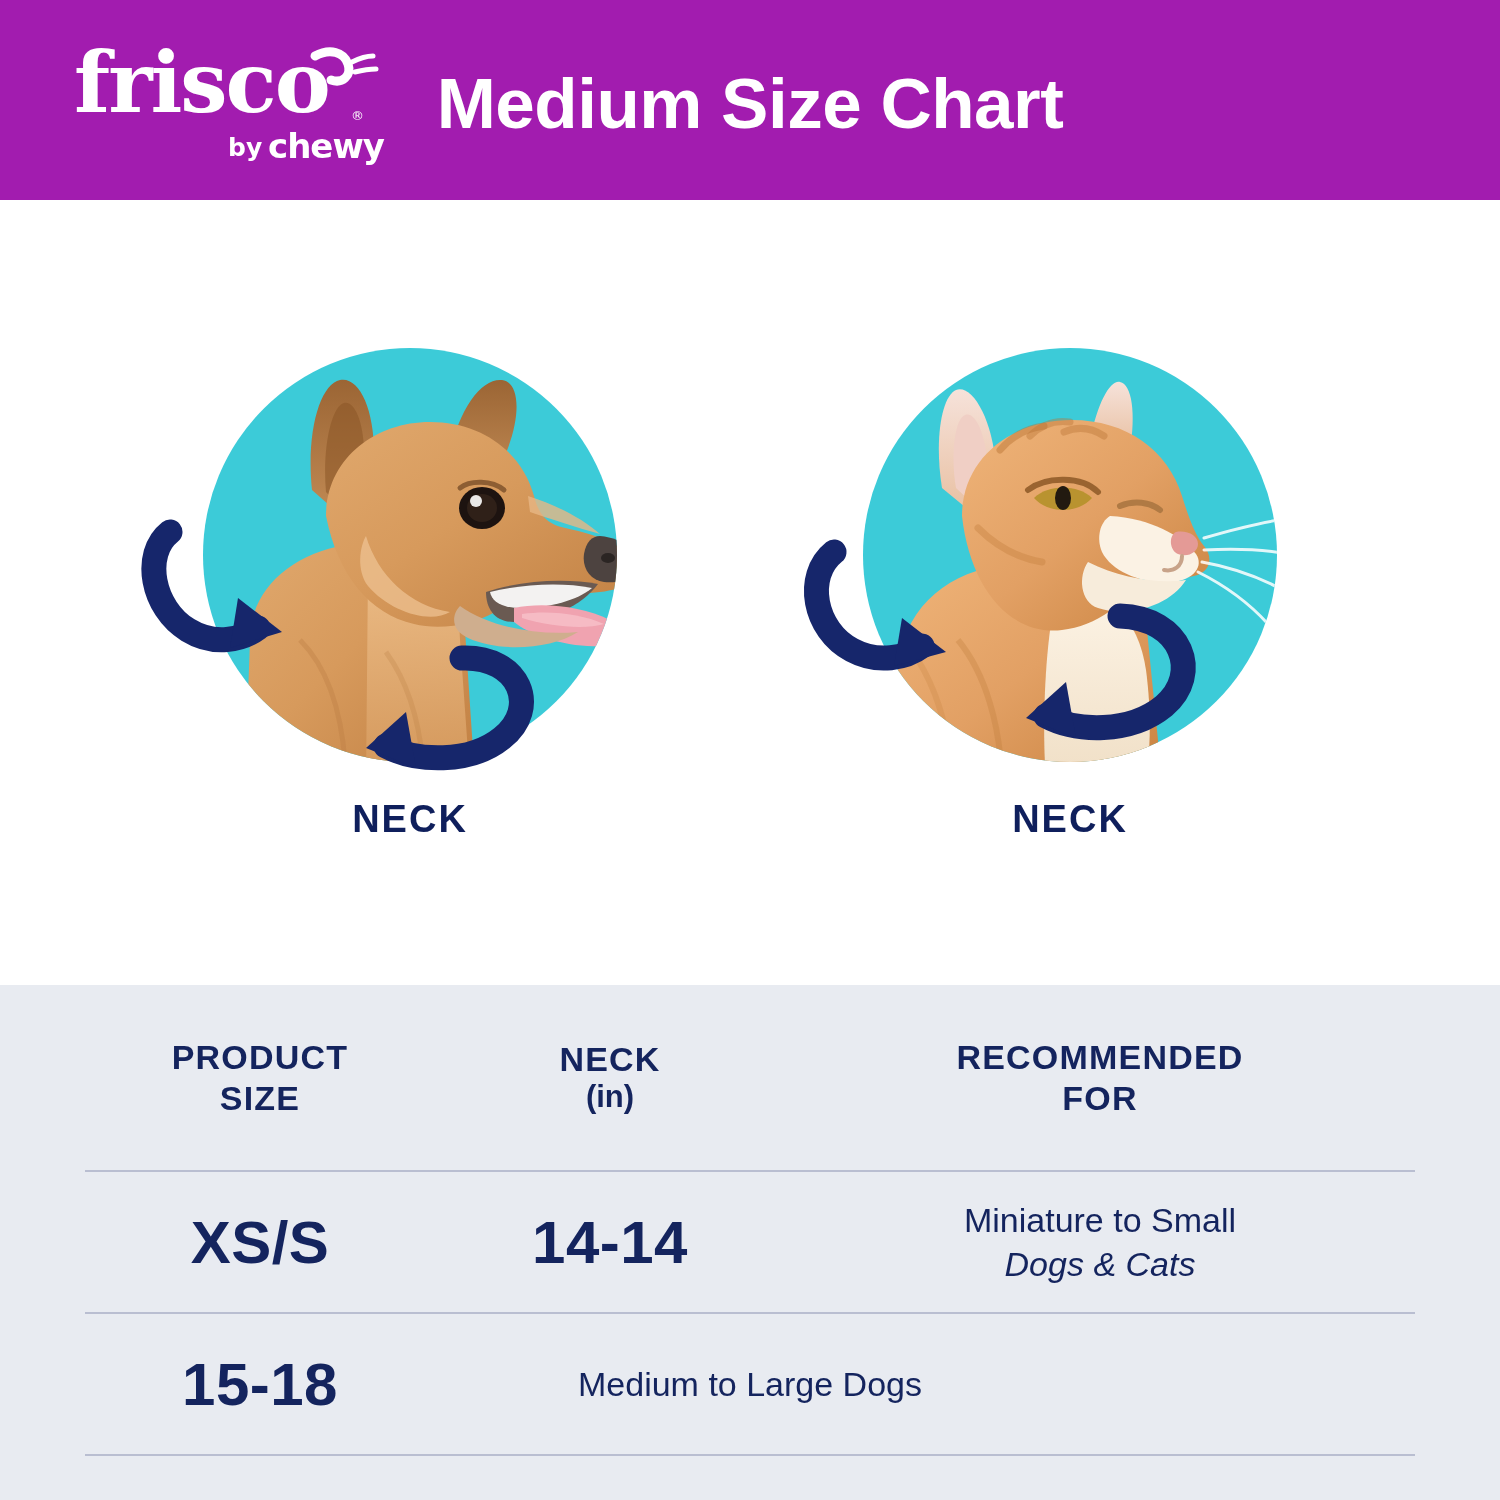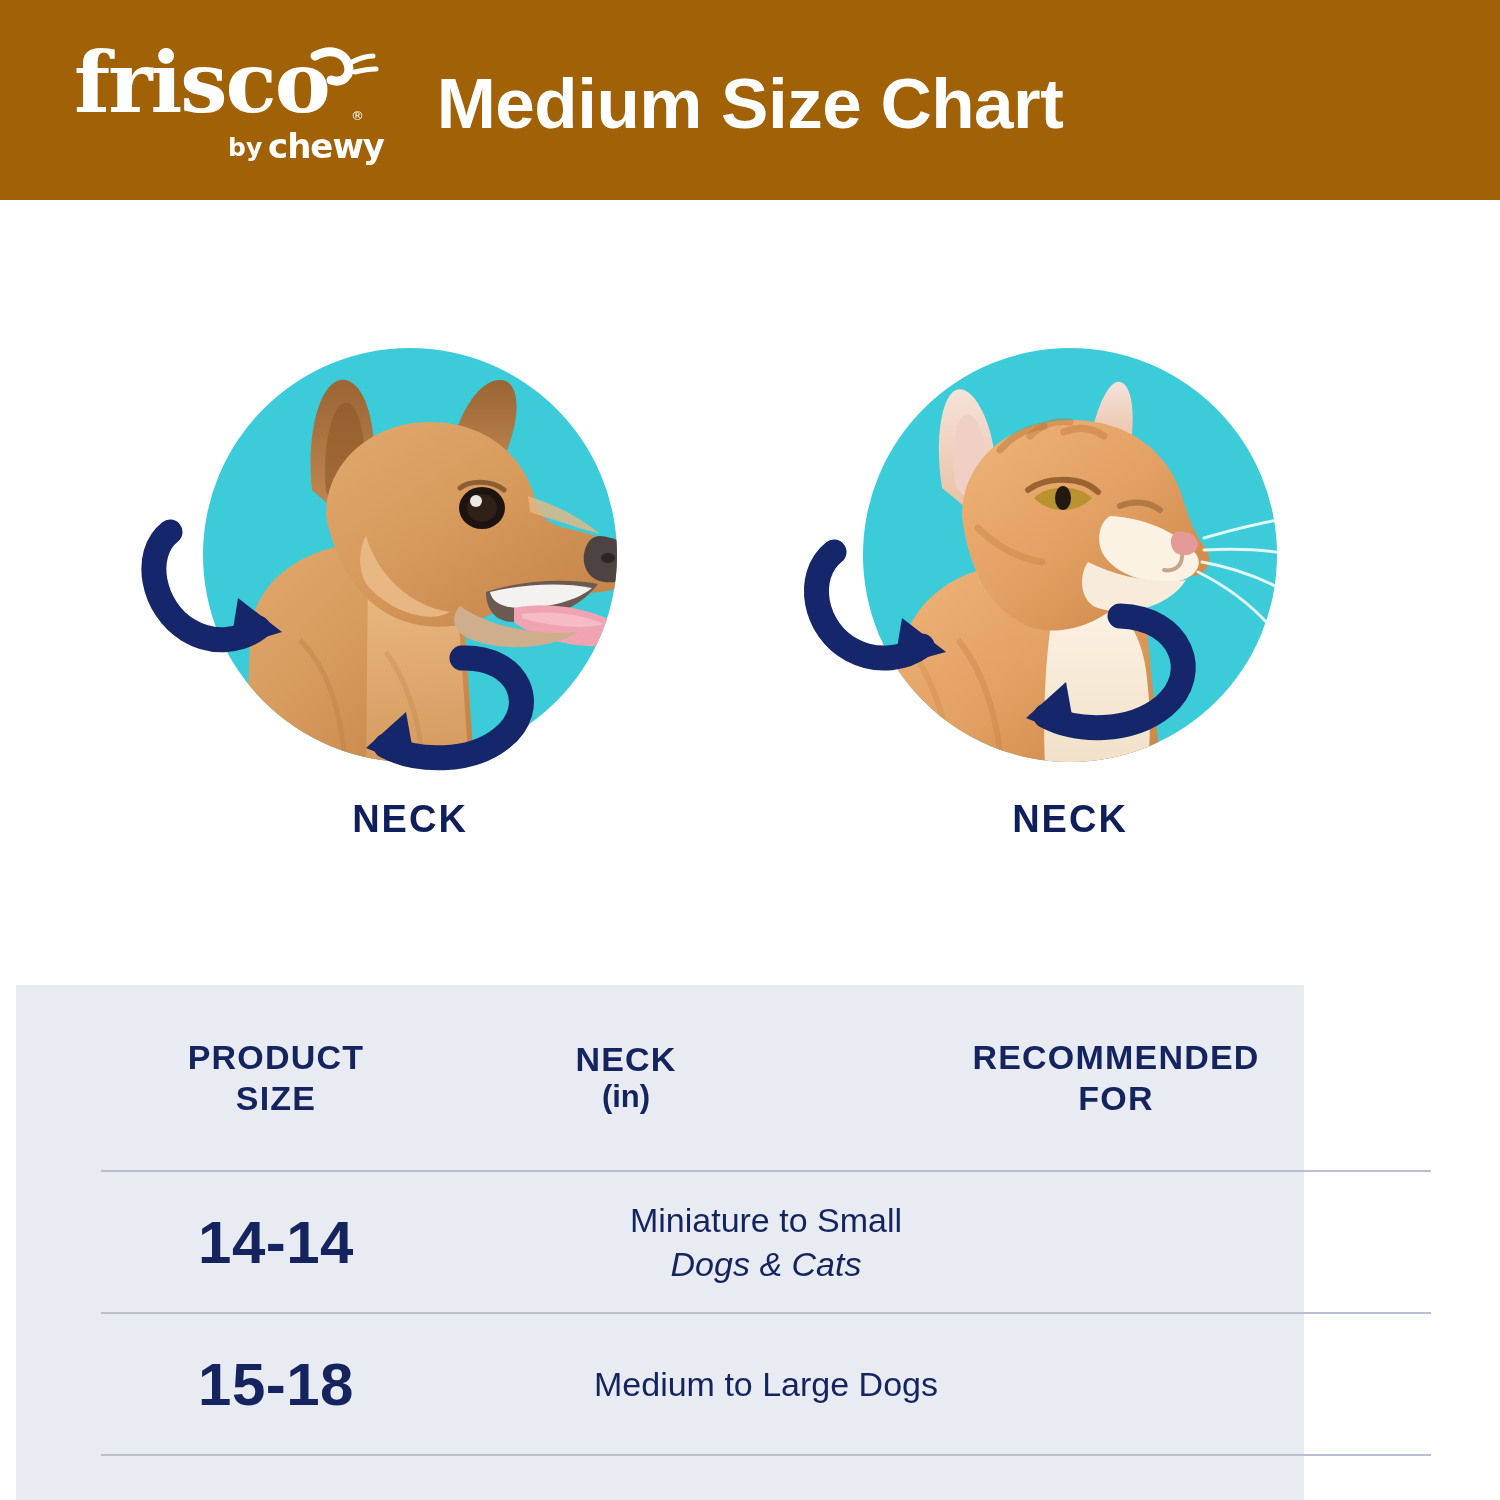--- a/index.html
+++ b/index.html
@@ -21,21 +21,21 @@
     box-sizing: border-box;
   }
 
   
   .header-band {
     position: absolute;
     left: 0;
     top: 0;
     width: 1500px;
     height: 200px;
-    background: #a16207;
+    background: #a21caf;
     display: flex;
     align-items: center;
   }
   .brand-logo {
     position: absolute;
     left: 72px;
     top: 34px;
     width: 320px;
     height: 132px;
   }
@@ -93,24 +93,23 @@
     font-size: 38px;
     font-weight: bold;
     letter-spacing: 2px;
   }
 
   
   .table-panel {
     position: absolute;
     left: 0;
     top: 985px;
-    width: 1288px;
+    width: 1500px;
     height: 515px;
     background: #e8ebf1;
-    margin-left: 16px;
   }
   .size-table {
     position: absolute;
     left: 85px;
     top: 0;
     width: 1330px;
   }
   .trow {
     display: flex;
     align-items: center;
@@ -387,20 +386,21 @@
         </div>
         <div class="cell c-rec">
           <span>RECOMMENDED</span><br>
           <span>FOR</span>
         </div>
       </div>
 
       <div class="divider"></div>
 
       <div class="trow data-row">
+        <div class="cell c-size">XS/S</div>
         <div class="cell c-neck">14-14</div>
         <div class="cell c-rec">
           <span>Miniature to Small</span>
           <span class="l2">Dogs &amp; Cats</span>
         </div>
       </div>
 
       <div class="divider"></div>
 
       <div class="trow data-row">

